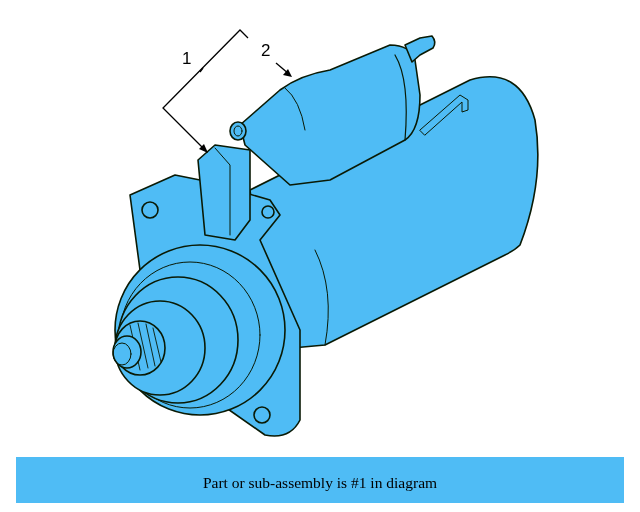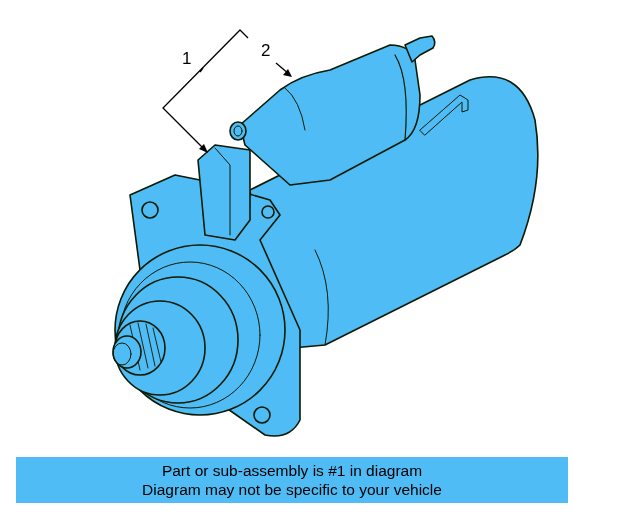--- a/index.html
+++ b/index.html
@@ -1,23 +1,23 @@
 <!DOCTYPE html>
 <html><head>
   <meta charset="utf-8">
   <style>
     html, body { margin: 0; padding: 0; background: #ffffff; }
     body { width: 640px; height: 512px; position: relative; overflow: hidden; font-family: "Liberation Sans", sans-serif; }
     #diagram { position: absolute; left: 0; top: 0; width: 640px; height: 450px; }
     .callout-label { font-family: "Liberation Sans", sans-serif; font-size: 17px; fill: #000; }
     #banner {
-      position: absolute; left: 16px; top: 457px; width: 552px; height: 46px;
+      position: absolute; left: 16px; top: 457px; width: 608px; height: 46px;
       background: #4fbcf5; color: #000; text-align: center;
-      font-family: Liberation Sans, sans-serif; font-size: 15.5px; line-height: 19px;
-      padding-top: 4px; box-sizing: border-box;
+      font-family: Liberation Serif, serif; font-size: 15.5px; line-height: 19px;
+      padding-top: 16px; box-sizing: border-box;
     }
     .line { display: block; }
   </style>
 </head>
 <body>
 
 <svg id="diagram" viewBox="0 0 640 450" xmlns="http://www.w3.org/2000/svg">
   <g fill="#4fbcf5" stroke="#0a1a05" stroke-width="1.6" stroke-linejoin="round" stroke-linecap="round">
 
     <path d="M250 190 L330 150 L470 80 Q520 65 535 120 Q545 180 520 245 Q515 250 505 255 L325 345 L270 350 Z"></path>
@@ -67,14 +67,13 @@
   <g fill="#000">
     <polygon points="208,153 199,149 204,144"></polygon>
     <polygon points="292,77 283,75 288,69"></polygon>
   </g>
   <text class="callout-label" x="182" y="64">1</text>
   <text class="callout-label" x="261" y="56">2</text>
 </svg>
 
 <div id="banner">
   <span class="line">Part or sub-assembly is #1 in diagram</span>
-  <span class="line">Diagram may not be specific to your vehicle</span>
 </div>
 
 </body></html>

